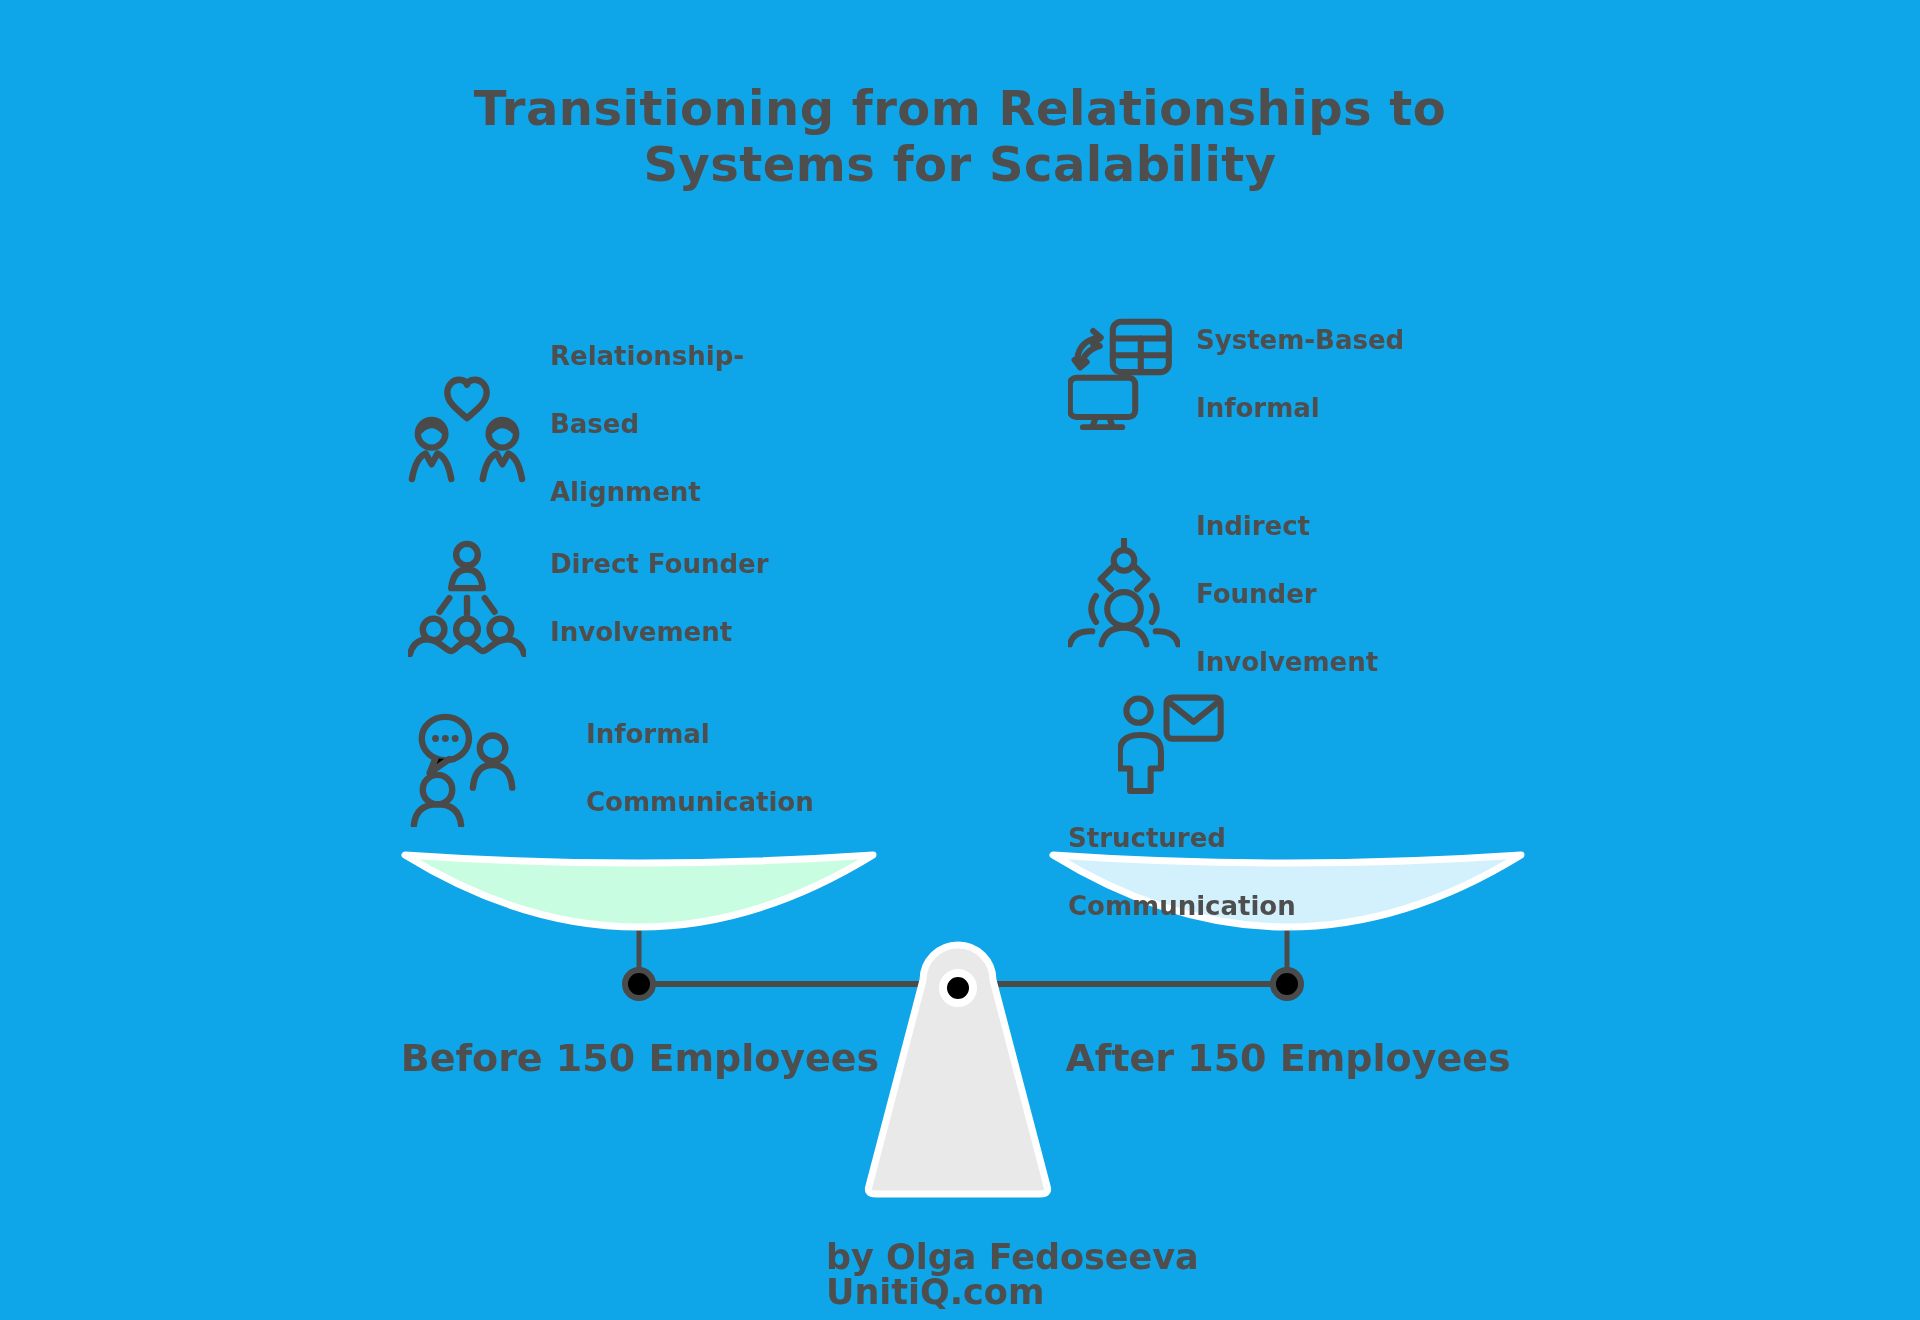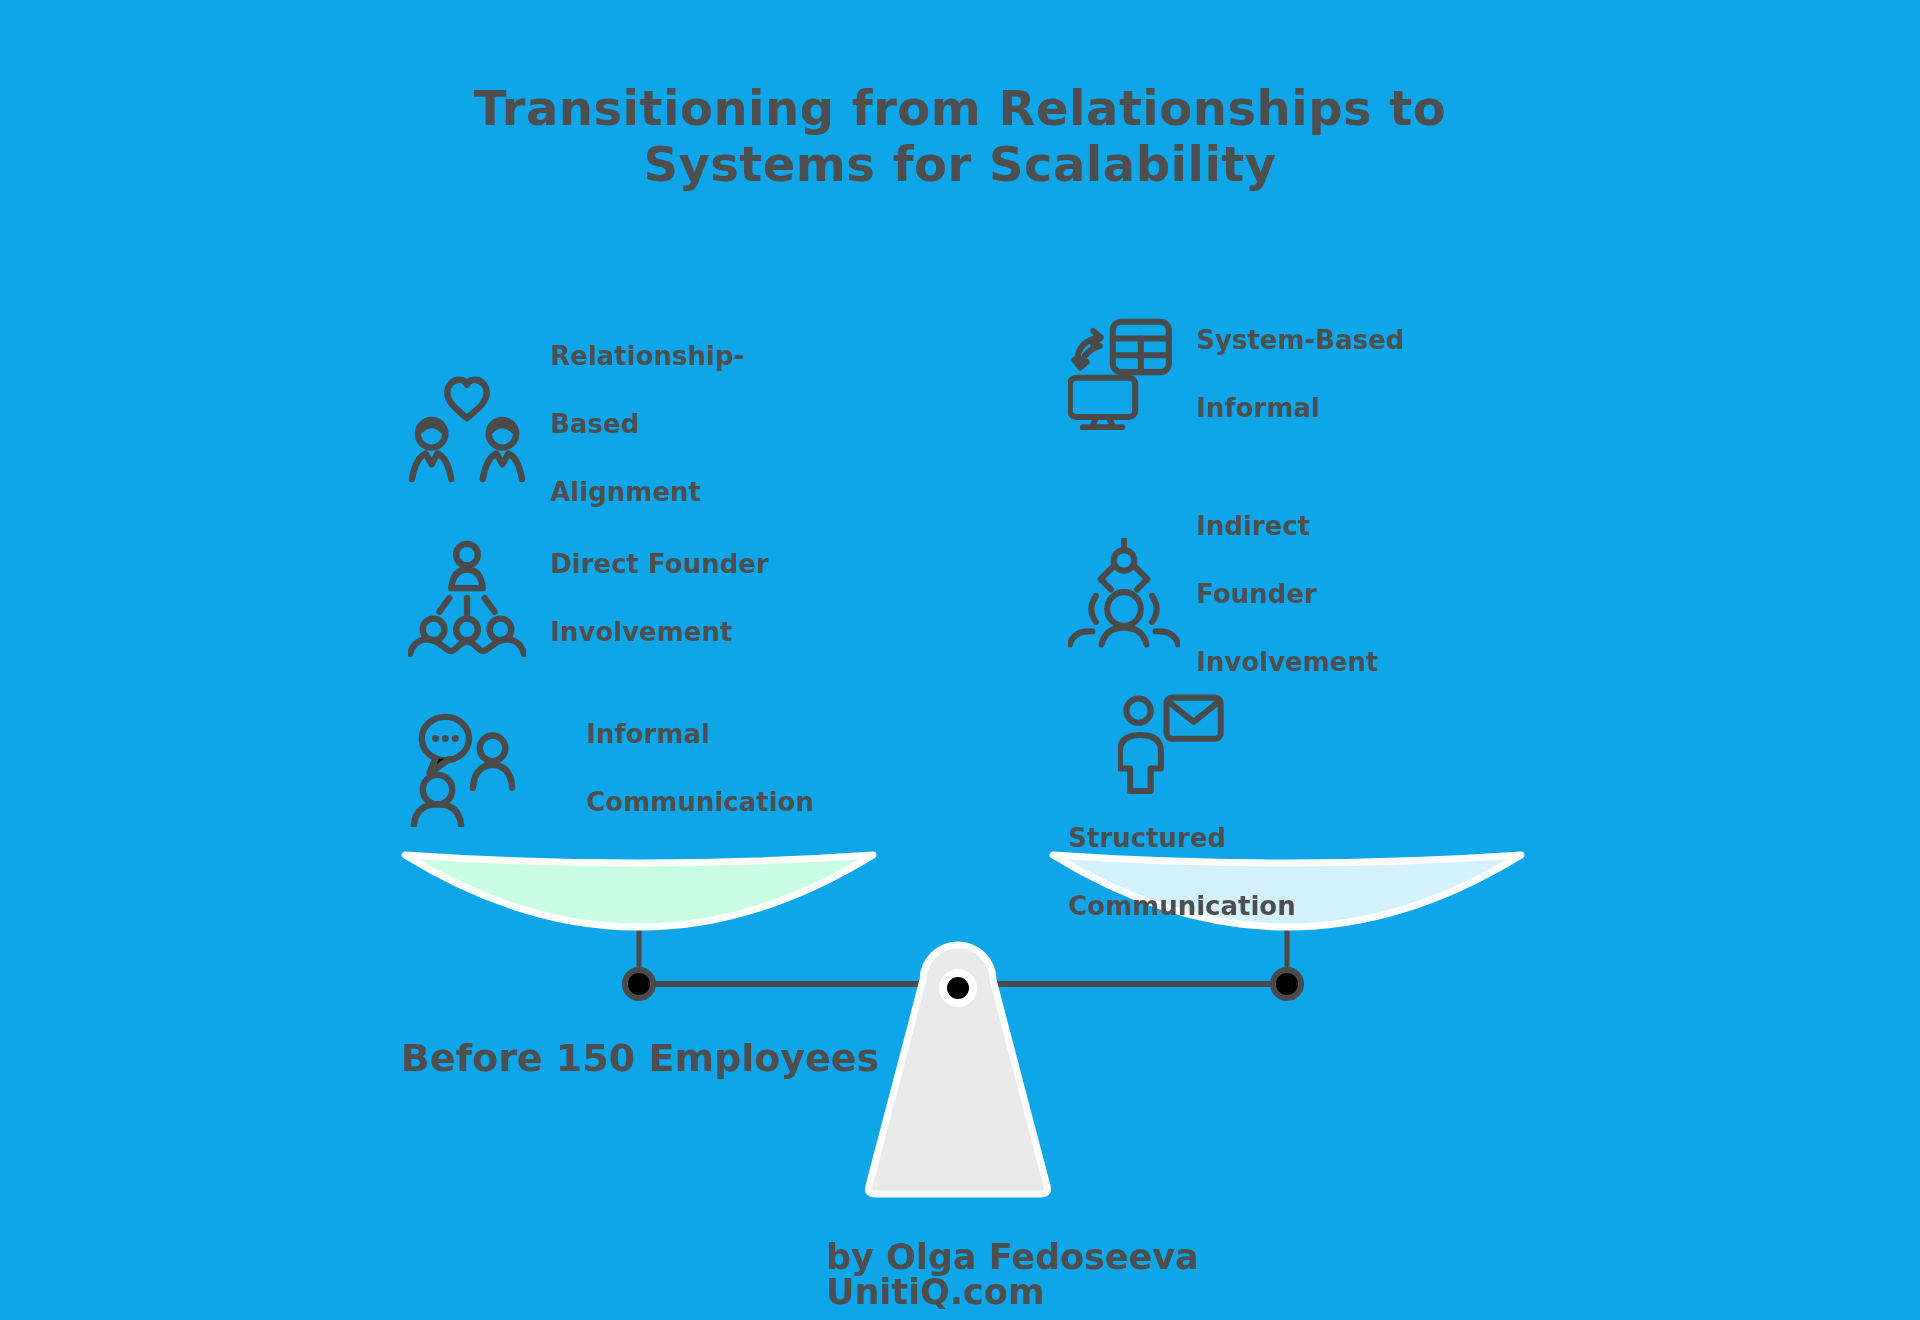--- a/index.html
+++ b/index.html
@@ -152,17 +152,18 @@
         <path d="M2 82 L2 64 Q2 46 24 46 Q46 46 46 64 L46 82 L35 82 L35 106 L13 106 L13 82 Z"></path>
         <rect x="52" y="6" width="58" height="44" rx="6"></rect>
         <path d="M56 12 L81 32 L106 12"></path>
       </svg>
     </span>
     <span class="label">Structured
 Communication</span>
   </div>
 
   <div class="scale-label" style="left:340px; top:1036px;">Before 150 Employees</div>
+  <div class="scale-label" style="left:988px; top:1036px;">After 150 Employees</div>
 
   <div class="credit">by Olga Fedoseeva
 UnitiQ.com</div>
 
 </div>
 
 </body></html>

